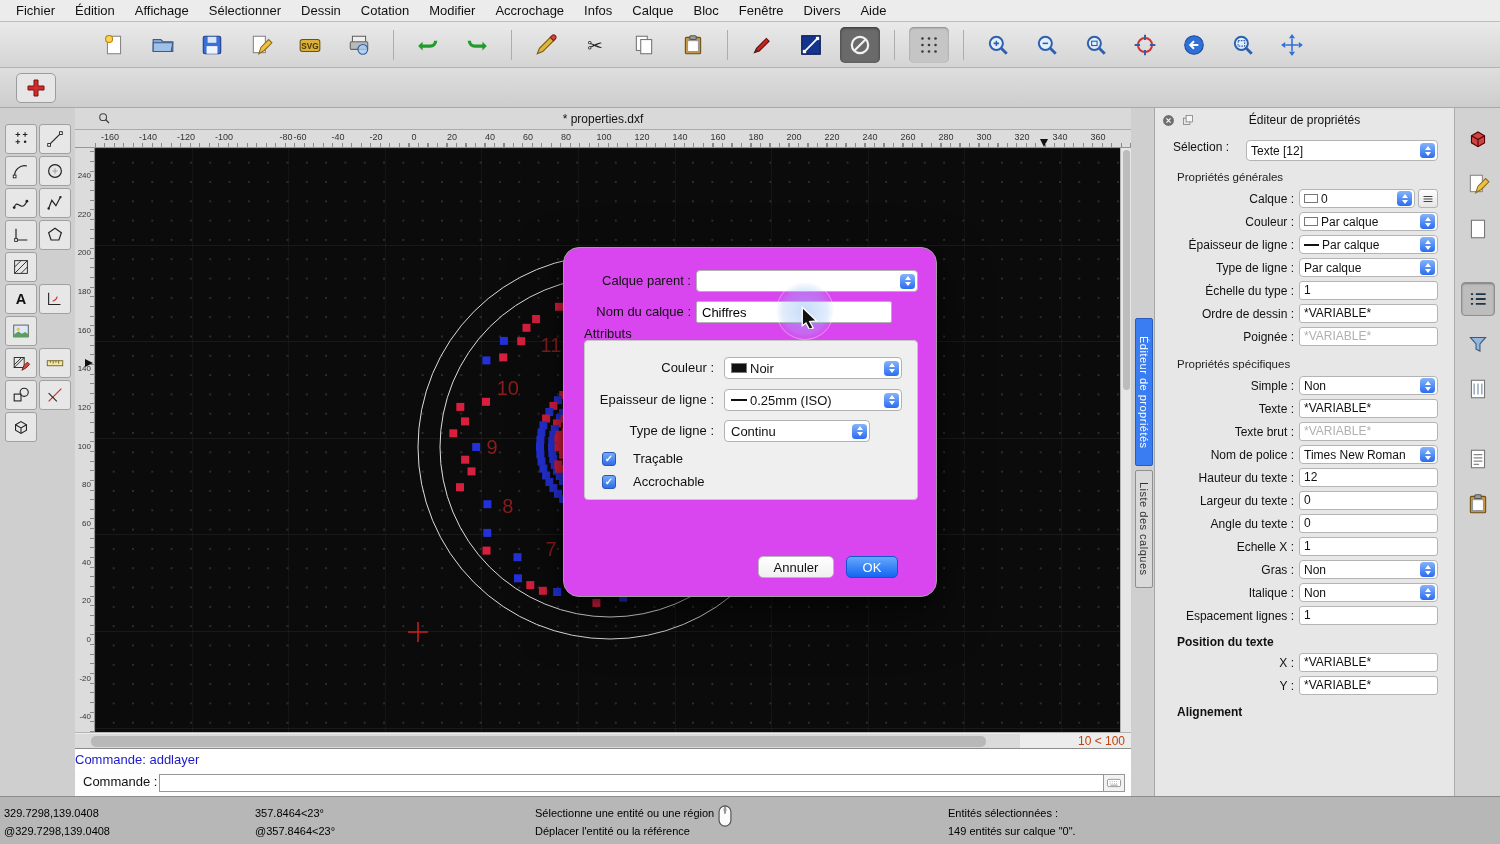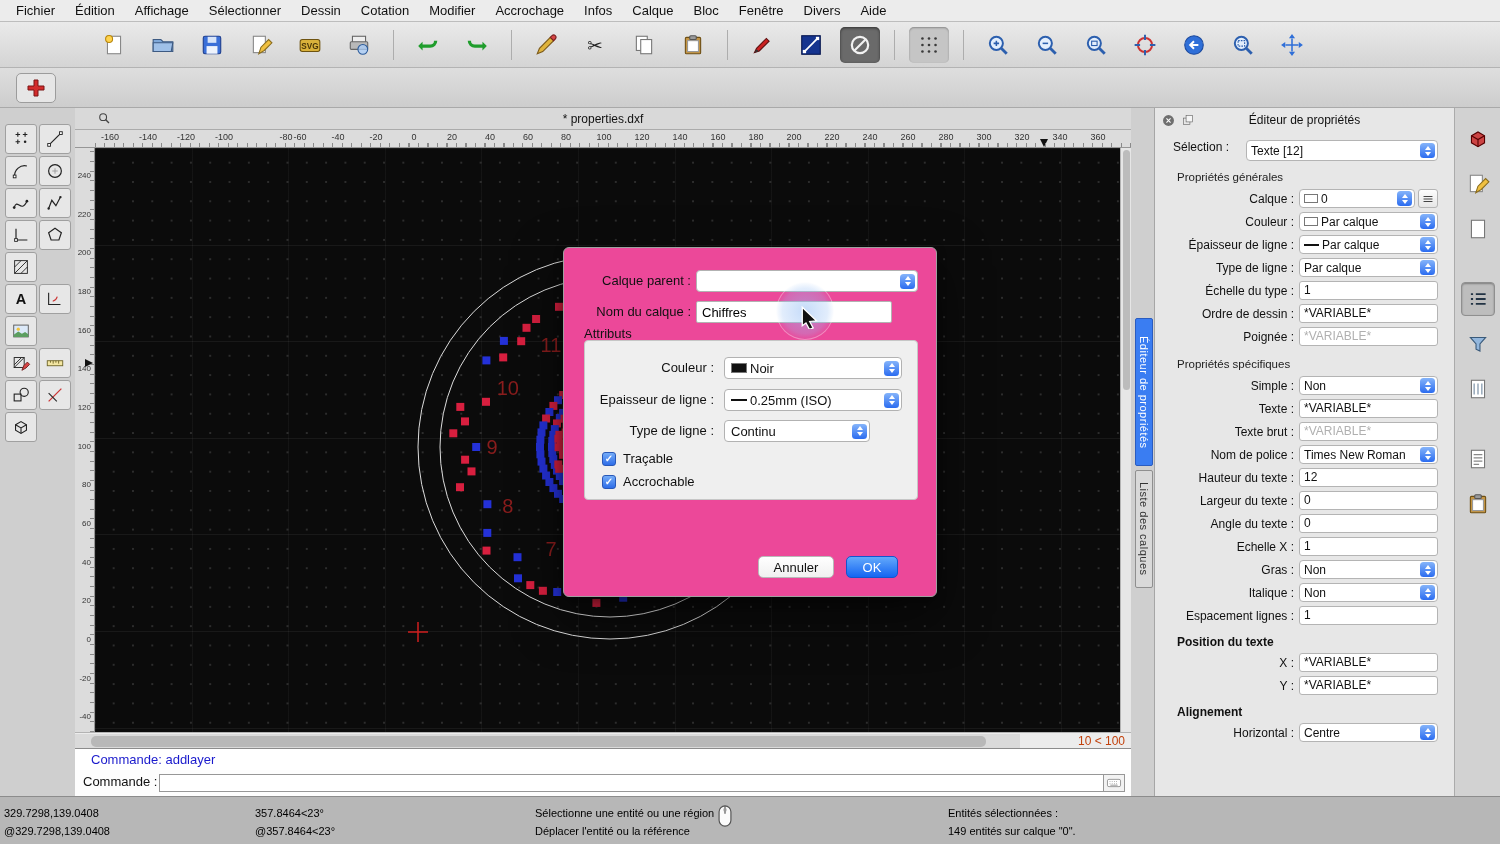--- a/index.html
+++ b/index.html
@@ -37,21 +37,21 @@
  repeating-linear-gradient(to bottom,rgba(255,255,255,.06) 0 1px,transparent 1px 96.6px),
  repeating-linear-gradient(to right,rgba(255,255,255,.04) 0 1px,transparent 1px 96.6px);
  background-color:#0b0b0b;background-size:19.32px 19.32px,auto,auto;background-position:9px 5px,0 0,0 0}
 .canvas svg{position:absolute;left:0;top:0}
 .vscroll{position:absolute;left:1120px;top:148px;width:11px;height:584px;background:#e6e6e6;border-left:1px solid #b3b3b3}
 .vscroll .thumb{position:absolute;left:2px;top:2px;width:7px;height:240px;background:#bcbcbc;border-radius:4px}
 .canvas-bottom{position:absolute;left:75px;top:732px;width:1056px;height:16px;background:#ececec;border-top:1px solid #b3b3b3}
 .hscroll-track{position:absolute;left:0;top:1px;width:945px;height:14px;background:#dadada}
 .hscroll-thumb{position:absolute;left:16px;top:2px;width:895px;height:11px;background:#b8b8b8;border-radius:5px}
 .zoom-status{position:absolute;right:6px;top:0;font-size:12px;line-height:16px;color:#c2410c}
-.cmd-history{position:absolute;left:75px;top:748px;width:1056px;height:22px;background:#fff;border-top:1px solid #8c8c8c;font-size:13px;color:#1a1acc;line-height:21px;padding-left:16px}
+.cmd-history{position:absolute;left:75px;top:748px;width:1056px;height:22px;background:#fff;border-top:1px solid #8c8c8c;font-size:13px;color:#1a1acc;line-height:21px;padding-left:0}
 .cmd-row{position:absolute;left:75px;top:770px;width:1056px;height:26px;background:#fdfdfd}
 .cmd-lbl{position:absolute;left:8px;top:4px;font-size:13px}
 .cmd-input{position:absolute;left:84px;top:4px;width:948px;height:18px;border:1px solid #979797;background:#fff;font:13px "Liberation Sans",sans-serif;padding:0 4px}
 .kbd-btn{position:absolute;right:6px;top:4px;width:22px;height:18px;border:1px solid #979797;background:#f2f2f2;display:flex;align-items:center;justify-content:center}
 
 .vtab{position:absolute;left:1135px;width:18px;writing-mode:vertical-rl;display:flex;align-items:center;justify-content:center;font-size:11px;letter-spacing:.5px;border:1px solid #8f8f8f;border-radius:2px;white-space:nowrap}
 .vtab.blue{top:318px;height:148px;background:#3a7df2;border-color:#2a5cc0;color:#fff}
 .vtab.gray{top:470px;height:118px;background:#d9d9d9;color:#333}
 
 .panel{position:absolute;left:1154px;top:108px;width:300px;height:688px;background:#e7e7e7;border-left:1px solid #a6a6a6;font-size:12px;overflow:hidden}
@@ -80,30 +80,30 @@
 
 .right-strip{position:absolute;left:1454px;top:108px;width:46px;height:688px;background:#d2d2d2;border-left:1px solid #ababab;display:flex;flex-direction:column;align-items:center;padding-top:14px;gap:11px}
 .rs-btn{width:34px;height:34px;display:flex;align-items:center;justify-content:center;border-radius:4px;flex:none}
 .rs-btn.active{background:#bdbdbd;box-shadow:inset 0 1px 2px rgba(0,0,0,.35);border:1px solid #8f8f8f}
 .rs-gap{height:14px;flex:none}
 
 .statusbar{position:absolute;left:0;top:796px;width:100%;height:48px;background:#b7b7b7;border-top:1px solid #8c8c8c;font-size:11px;color:#000}
 .sb{position:absolute;top:7px;line-height:1.65;white-space:nowrap}
 .sb-mouse{position:absolute;top:6px}
 
-.dialog{position:absolute;left:563px;top:247px;width:374px;height:350px;background:#ec4899;border:1px solid #9f9f9f;border-radius:6px;box-shadow:0 18px 50px rgba(0,0,0,.5),0 3px 10px rgba(0,0,0,.35);font-size:13px;z-index:40}
+.dialog{position:absolute;left:563px;top:247px;width:374px;height:350px;background:#d946ef;border:1px solid #9f9f9f;border-radius:16px;box-shadow:0 18px 50px rgba(0,0,0,.5),0 3px 10px rgba(0,0,0,.35);font-size:13px;z-index:40}
 .dlg-label{position:absolute;left:0;text-align:right;height:22px;line-height:22px;white-space:nowrap}
 .dlg-drop{position:absolute;height:22px;background:#fff;border:1px solid #b2b2b2;border-radius:4px;display:flex;align-items:center;padding-left:6px}
 .dlg-drop .val{flex:1;min-width:0;white-space:nowrap;overflow:hidden}
 .dlg-drop .swatch{width:16px;height:10px}
 .dlg-drop .line-sample{width:16px}
 .dlg-input{position:absolute;height:22px;border:1px solid #b2b2b2;background:#fff;font:13px "Liberation Sans",sans-serif;padding:0 5px;border-radius:2px}
 .dlg-attr{position:absolute;left:20px;top:78px}
 .groupbox{position:absolute;left:20px;top:92px;width:334px;height:160px;background:#efefef;border:1px solid #c6c6c6;border-radius:4px}
-.chk-row{position:absolute;display:flex;align-items:center;gap:7px}
+.chk-row{position:absolute;display:flex;align-items:center;gap:17px}
 .chk{width:14px;height:14px;border-radius:3px;background:linear-gradient(#74acf8,#2e6de8);border:1px solid #2858b8;display:flex;align-items:center;justify-content:center}
 .chk::after{content:"✓";color:#fff;font-size:10px;font-weight:bold;line-height:1}
 .btn{position:absolute;height:22px;border-radius:5px;display:flex;align-items:center;justify-content:center;font-size:13px;top:308px}
 .btn.cancel{left:194px;width:76px;background:linear-gradient(#ffffff,#f0f0f0);border:1px solid #b9b9b9}
 .btn.ok{left:282px;width:52px;background:linear-gradient(#63a9fb,#1565f2);border:1px solid #1256cf;color:#fff}
 
 .click-ind{position:absolute;left:776px;top:282px;width:58px;height:58px;border-radius:50%;background:radial-gradient(circle,rgba(150,190,245,.55) 0%,rgba(150,190,245,.28) 55%,rgba(150,190,245,0) 72%);box-shadow:inset 0 0 0 1px rgba(255,255,255,.35);z-index:50}
 .cursor{position:absolute;left:799px;top:305px;z-index:55}
 </style>
 </head>
@@ -973,29 +973,20 @@
         </div>
         <div class="prow">
           <span class="plbl">Y :</span>
           <span class="pctl">
             <div class="pfield">*VARIABLE*</div>
           </span>
         </div>
       </div>
     <div class="bold-lbl">Alignement</div>
     <div id="align-rows">
-        <div class="prow">
-          <span class="plbl">Horizontal :</span>
-          <span class="pctl">
-            <div class="pdrop">
-              <span class="val">Centre</span>
-              <span class="stepper"></span>
-            </div>
-          </span>
-        </div>
       </div>
   </div>
 
   <div class="right-strip">
       <div class="rs-btn">
         <span class="ic">
           <svg width="24" height="24" viewBox="0 0 22 22">
             <path d="M5 8l6-3.5L17 8v6.5L11 18l-6-3.5z" fill="#c44" stroke="#500"></path>
             <path d="M5 8l6 3.5 6-3.5M11 11.5V18" fill="none" stroke="#500"></path>
           </svg>

